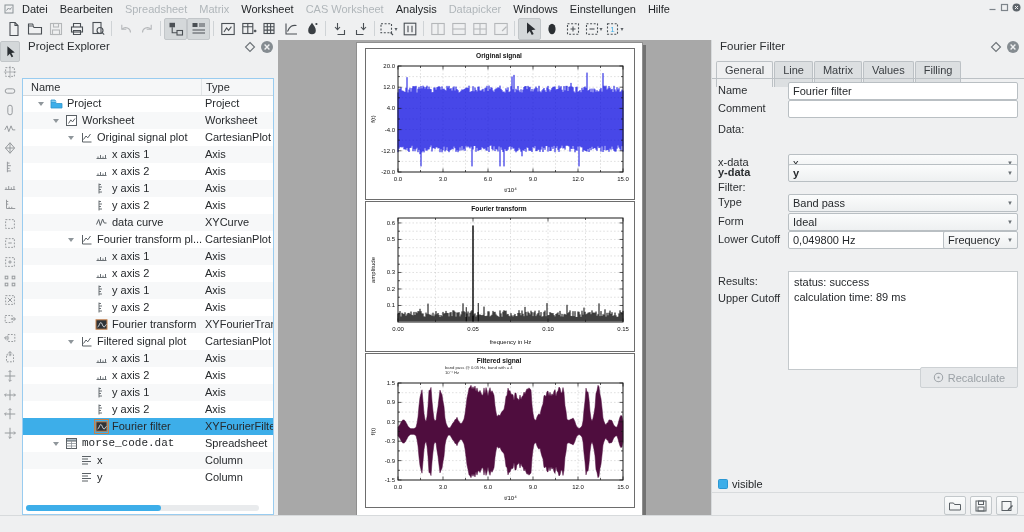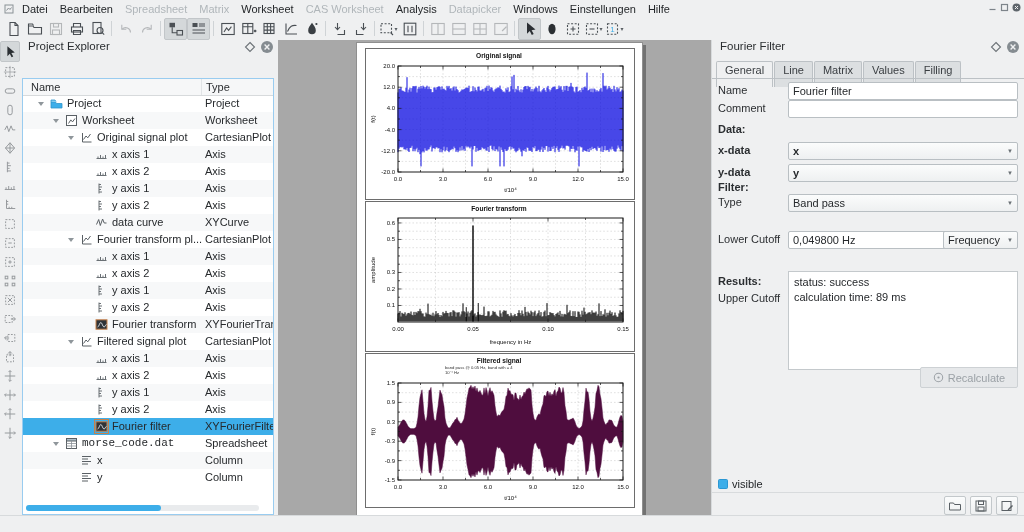--- a/index.html
+++ b/index.html
@@ -56,21 +56,21 @@
   .plot-frame{position:absolute;left:8px;width:268px;background:#fff;border:1px solid #6d6d6d;}
   .plot-frame svg{display:block;}
   
   #props{position:absolute;right:0;top:0;width:312px;bottom:0;background:#eff0f1;border-left:1px solid #d8dbdd;}
   #tabs{position:absolute;left:4px;top:21px;height:17px;display:flex;}
   .tab{padding:1px 8px 8px;border:1px solid #bcc1c5;border-bottom:none;background:#dcdfe1;color:#3a3e42;margin-right:1px;border-radius:2px 2px 0 0;height:16px;line-height:15px;}
   .tab.active{background:#eff0f1;position:relative;}
   #tabline{position:absolute;left:0;right:0;top:38px;height:1px;background:#bcc1c5;}
   .prow{position:absolute;left:6px;right:6px;height:17px;}
   .plabel{position:absolute;left:0;top:2px;color:#2b2e31;}
-  .plabel.b{font-weight:bold;text-align:center;}
+  .plabel.b{font-weight:normal;text-align:center;}
   .pinput{position:absolute;left:70px;right:0;top:0;height:16px;border:1px solid #b9bfc3;border-radius:2px;background:#fff;font:11px "Liberation Sans",sans-serif;color:#26292c;padding:0 4px;}
   .combo{position:absolute;top:0;height:16px;border:1px solid #b9bfc3;border-radius:2px;background:linear-gradient(#fbfcfc,#eef0f1);display:flex;align-items:center;padding:0 4px;color:#26292c;}
   .combo .cv{flex:1;overflow:hidden;white-space:nowrap;}
   .combo .caret{font-size:6px;color:#6a7075;}
   .spin{position:absolute;left:70px;width:150px;top:0;height:16px;border:1px solid #b9bfc3;border-radius:2px;background:#fff;display:flex;align-items:center;padding:0 12px 0 4px;color:#26292c;}
   .spin .arrows{position:absolute;right:2px;top:1px;font-size:5px;line-height:6.5px;color:#6a7075;text-align:center;}
   #results-box{position:absolute;left:76px;right:6px;top:231px;height:91px;background:#fff;border:1px solid #c4c9cc;padding:3px 5px;color:#26292c;line-height:15px;}
   #recalc{position:absolute;right:6px;top:327px;height:19px;width:96px;border:1px solid #cdd1d4;border-radius:2px;background:#e6e8ea;color:#9ba1a6;display:flex;align-items:center;justify-content:center;gap:4px;}
   #visible-row{position:absolute;left:6px;top:437px;height:14px;display:flex;align-items:center;gap:4px;}
   #visible-check{width:8px;height:8px;background:#3daee9;border:1px solid #2b97d3;border-radius:1.5px;}
@@ -911,41 +911,48 @@
         <span class="plabel">Name</span>
         <input class="pinput" value="Fourier filter" style="">
       </div>
       <div class="prow" style="top:60px;">
         <span class="plabel">Comment</span>
         <input class="pinput" value="" style="">
       </div>
       <div class="prow" style="top:81px;">
         <span class="plabel b">Data:</span>
       </div>
-      <div class="prow" style="top:102px;font-weight:bold;">
+      <div class="prow" style="top:114px;">
         <span class="plabel">x-data</span>
         <span class="combo" style="left:70px;right:0;">
             <span class="cv">x</span>
             <span class="caret">▼</span>
           </span>
       </div>
       <div class="prow" style="top:124px;font-weight:bold;">
         <span class="plabel">y-data</span>
         <span class="combo" style="left:70px;right:0;">
             <span class="cv">y</span>
             <span class="caret">▼</span>
           </span>
       </div>
       <div class="prow" style="top:139px;">
         <span class="plabel b">Filter:</span>
       </div>
       <div class="prow" style="top:154px;">
         <span class="plabel">Type</span>
         <span class="combo" style="left:70px;right:0;">
             <span class="cv">Band pass</span>
+            <span class="caret">▼</span>
+          </span>
+      </div>
+      <div class="prow" style="top:173px;">
+        <span class="plabel">Form</span>
+        <span class="combo" style="left:70px;right:0;">
+            <span class="cv">Ideal</span>
             <span class="caret">▼</span>
           </span>
       </div>
       <div class="prow" style="top:191px;">
         <span class="plabel">Lower Cutoff</span>
         <span class="spin">
             <span>0,049800 Hz</span>
             <span class="arrows">▲<br>▼</span>
           </span>
         <span class="combo" style="left:225px;right:0;">

